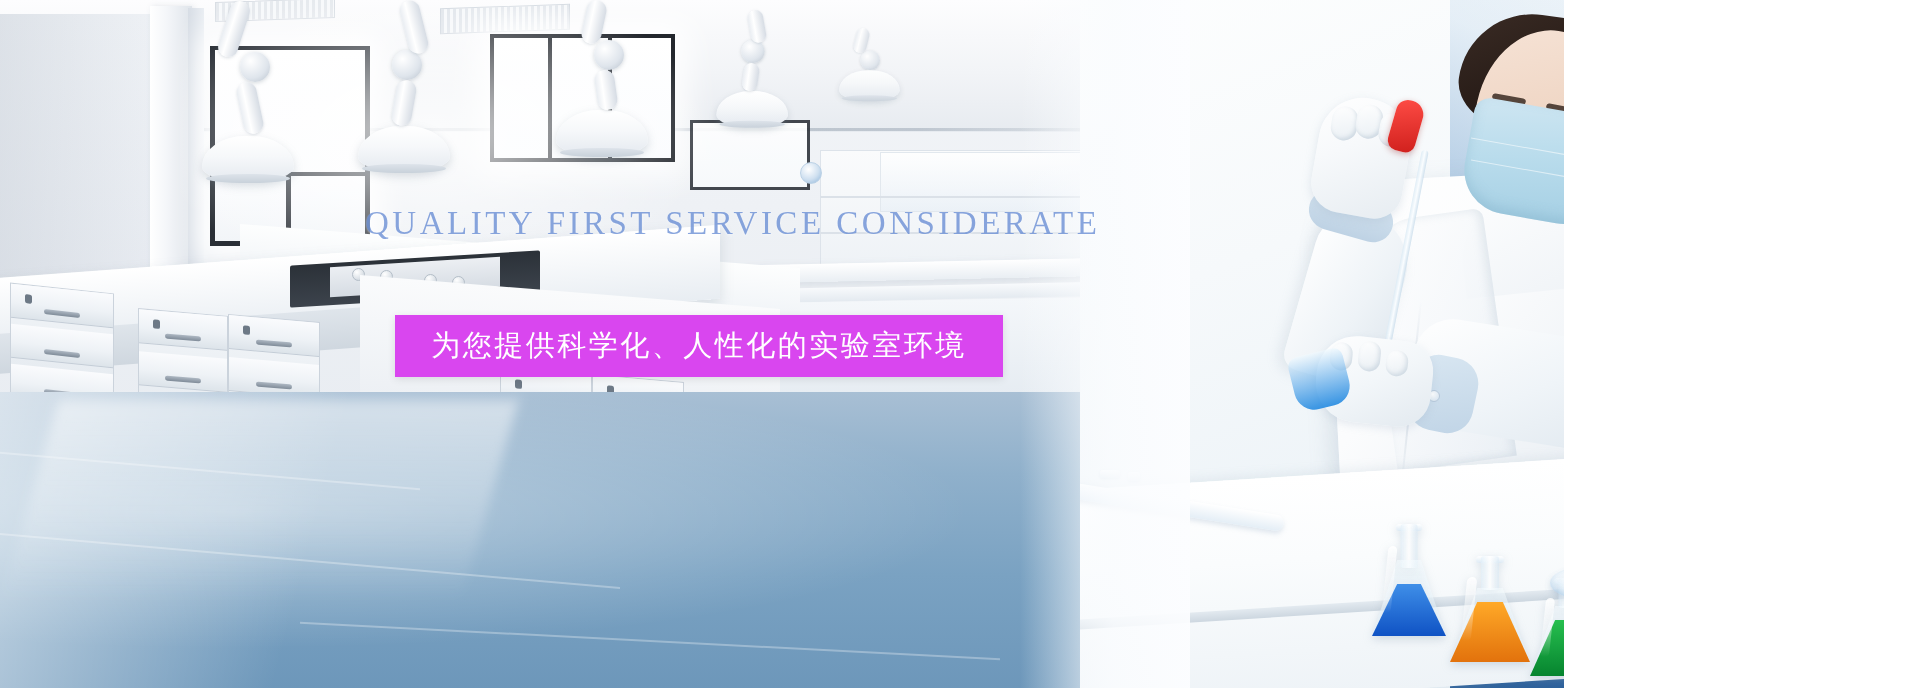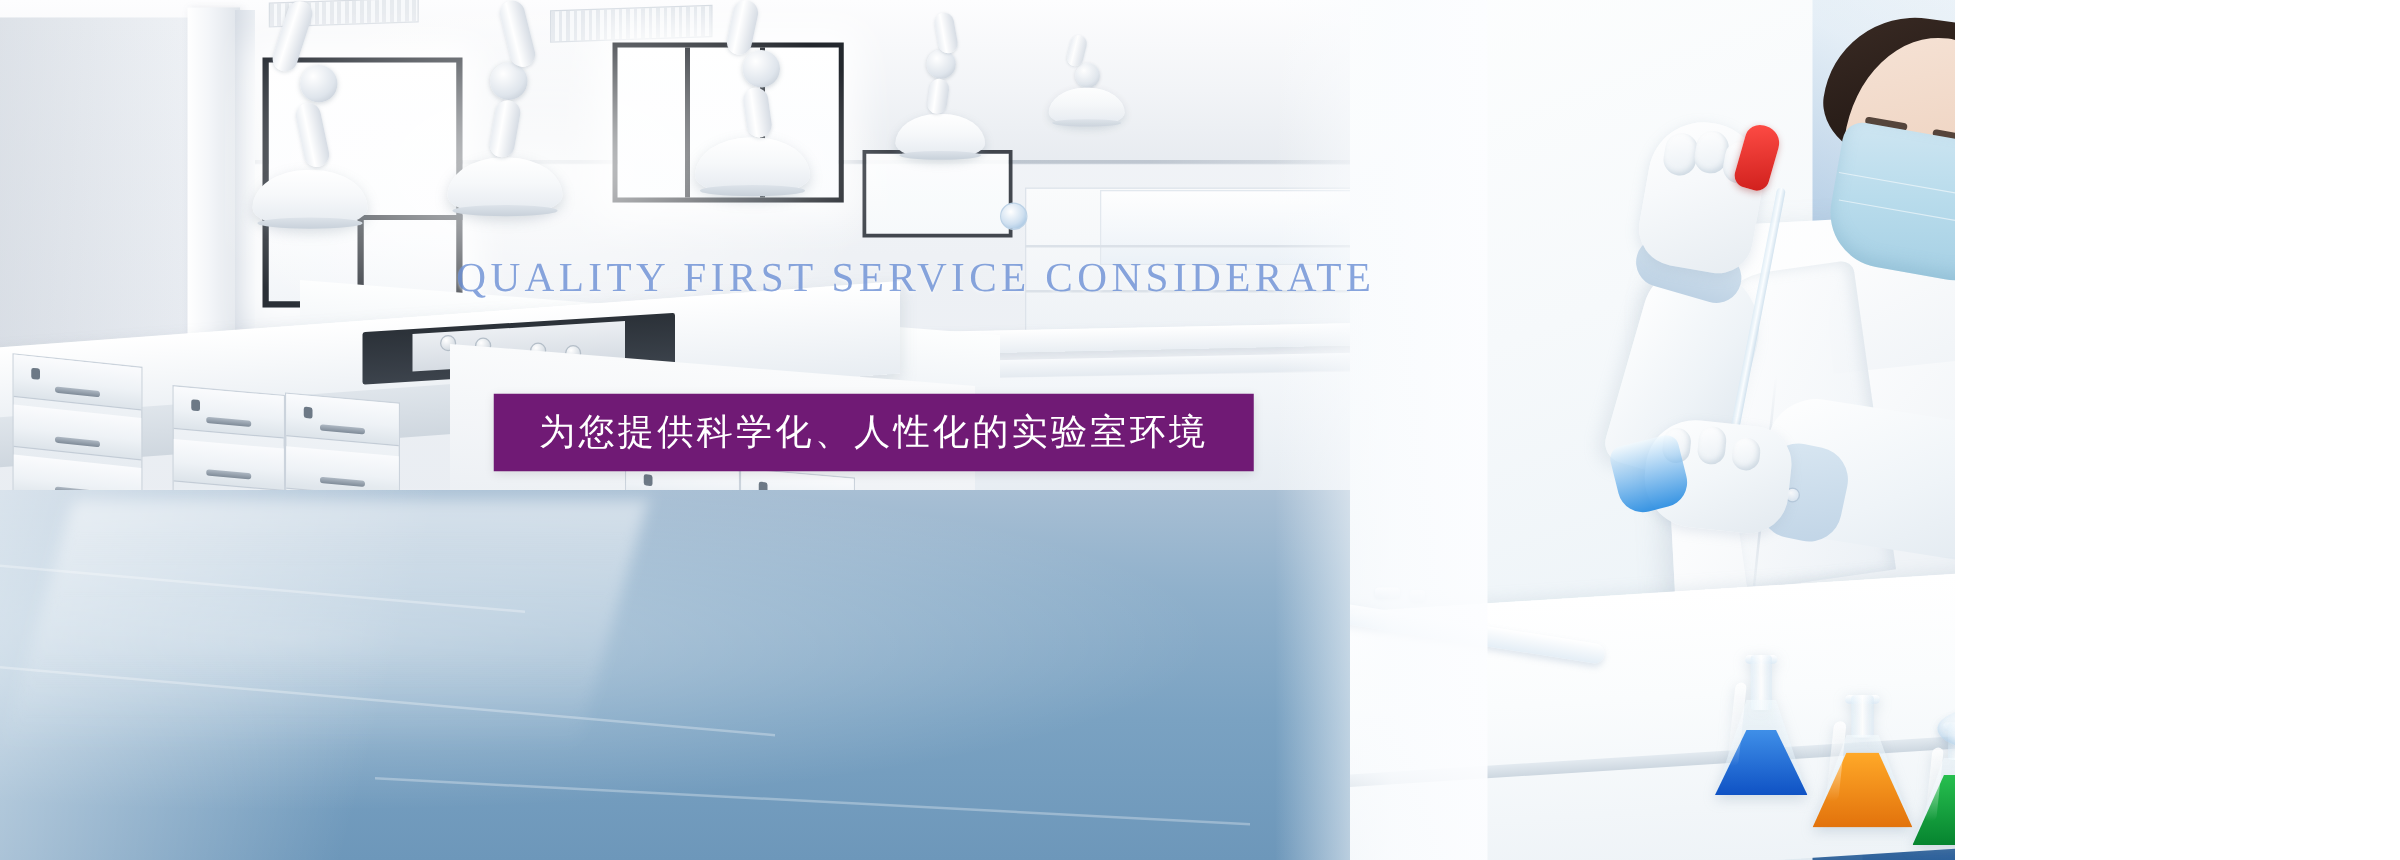--- a/index.html
+++ b/index.html
@@ -499,21 +499,21 @@
     letter-spacing:2px;
     color:#1d5cb8;
     white-space:nowrap;
     text-shadow:0 2px 4px rgba(255,255,255,.45);
   }
   .headline-cn .gap { display:inline-block; width:22px; }
 
   .subbox {
     position:absolute; left:395px; top:315px;
     width:608px; height:62px;
-    background:#701a75;
+    background:#d946ef;
     display:flex; align-items:center; justify-content:center;
     box-shadow:0 2px 8px rgba(0,0,0,.10);
   }
   .subbox-text {
     font-family:"DejaVu Sans", sans-serif;
     font-size:29px; color:#ffffff; letter-spacing:2.5px;
     white-space:nowrap;
   }
 </style>
 </head>

